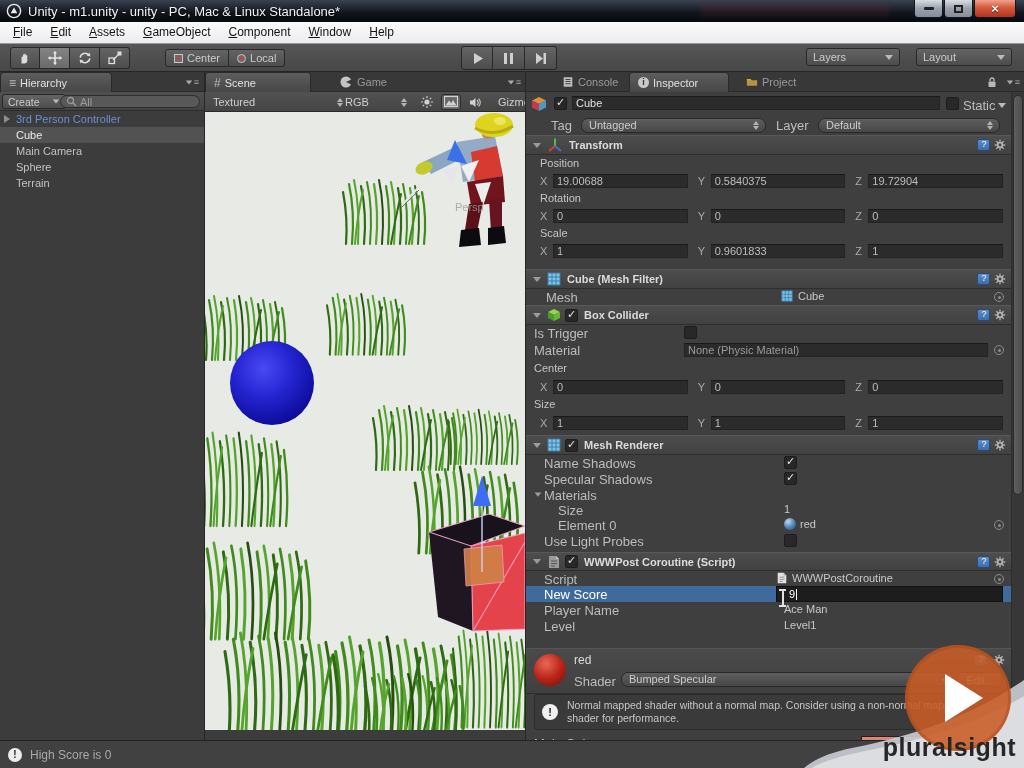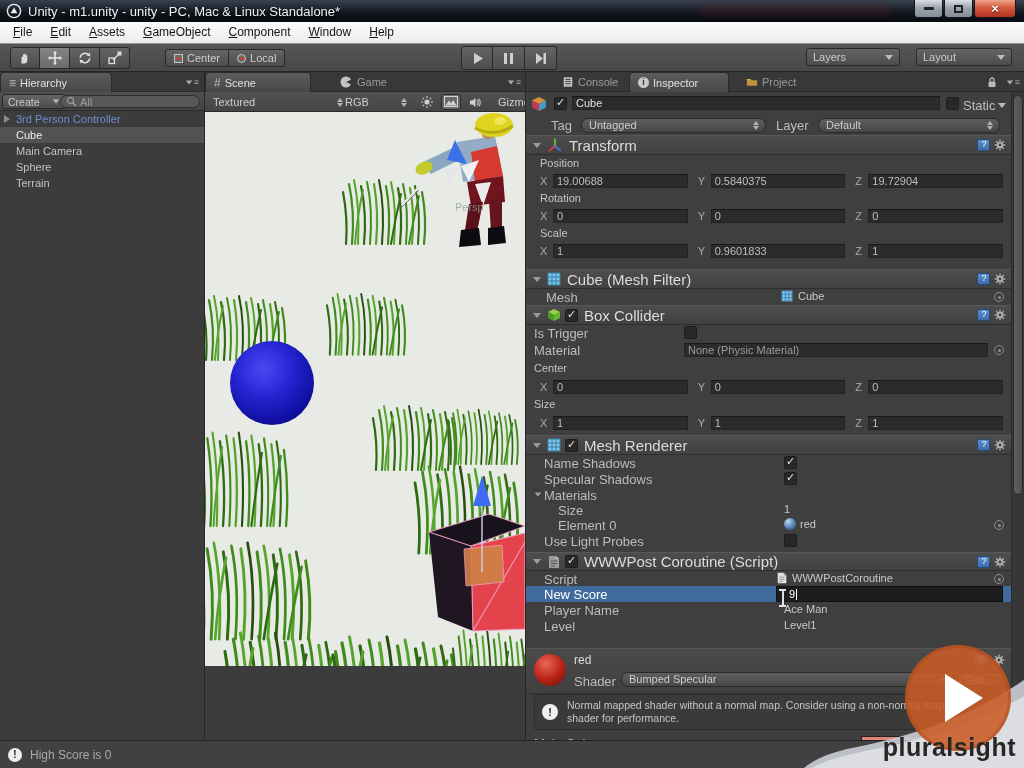--- a/index.html
+++ b/index.html
@@ -58,29 +58,29 @@
 .hcaret{position:absolute;left:4px;top:4px;width:0;height:0;border-top:4px solid transparent;border-bottom:4px solid transparent;border-left:6px solid #8e8e8e}
 
 .scenepanel{position:absolute;left:205px;top:72px;width:320px;height:668px;background:#3c3c3c}
 .scenebar{position:absolute;left:0;top:20px;right:0;height:20px;background:linear-gradient(#525252,#454545);border-bottom:1px solid #2a2a2a;overflow:hidden}
 .sitem{position:absolute;top:2px;height:16px;display:flex;align-items:center;color:#cfcfcf;font-size:11px}
 .updown{position:relative;width:7px;height:9px;margin-left:6px}
 .updown::before{content:"";position:absolute;left:0;top:0;border-left:3.5px solid transparent;border-right:3.5px solid transparent;border-bottom:4px solid #b4b4b4}
 .updown::after{content:"";position:absolute;left:0;bottom:0;border-left:3.5px solid transparent;border-right:3.5px solid transparent;border-top:4px solid #b4b4b4}
 .iconbtn{width:20px;height:16px;display:flex;align-items:center;justify-content:center;border-radius:3px}
 .iconbtn.on{background:#666;border:1px solid #2c2c2c}
-.canvas{position:absolute;left:0;top:40px;width:320px;height:554px;background:#e8ebe5;overflow:hidden}
+.canvas{position:absolute;left:0;top:40px;width:320px;height:618px;background:#e8ebe5;overflow:hidden}
 
 .inspector{position:absolute;left:525px;top:72px;width:499px;height:668px;background:#3f3f3f;border-left:1px solid #262626}
 .icontent{position:absolute;left:0;top:20px;right:13px;bottom:0;overflow:hidden}
 .scroll{position:absolute;right:0;top:20px;bottom:0;width:13px;background:#373737;border-left:1px solid #2c2c2c}
 .thumb{position:absolute;left:1px;right:1px;top:3px;height:400px;background:linear-gradient(90deg,#5f5f5f,#4e4e4e);border:1px solid #2a2a2a;border-radius:5px}
 .chead{height:20px;display:flex;align-items:center;background:linear-gradient(#4d4d4d,#414141);border-top:1px solid #585858;border-bottom:1px solid #2e2e2e;padding:0 5px;gap:4px}
 .dcaret{width:0;height:0;border-left:4px solid transparent;border-right:4px solid transparent;border-top:5px solid #9c9c9c;margin:0 2px}
-.ctitle{font-weight:normal;color:#dcdcdc;font-size:15px;margin-left:2px}
+.ctitle{font-weight:bold;color:#dcdcdc;font-size:11px;margin-left:2px}
 .sp{flex:1}
 .bookic{width:13px;height:12px;background:linear-gradient(#5a8ecf,#3d6cab);border:1px solid #2a4a78;border-radius:2px;position:relative}
 .bookic::after{content:"?";position:absolute;left:3.5px;top:-1px;color:#fff;font-size:9px}
 .cb{width:13px;height:13px;background:#282828;border:1px solid #1d1d1d;border-radius:2px;position:relative}
 .cb.checked::after{content:"✓";position:absolute;left:1px;top:-2px;color:#e6e6e6;font-size:11px;font-weight:bold}
 .irow{position:relative;height:16px}
 .ilabel{position:absolute;top:1px;font-size:13px;color:#bcbcbc;white-space:nowrap}
 .sublabel{height:16px;line-height:16px;padding-left:14px;color:#c4c4c4}
 .vecrow{display:flex;align-items:center;height:19px;padding:0 8px 0 14px}
 .vg{display:flex;align-items:center;flex:1}

